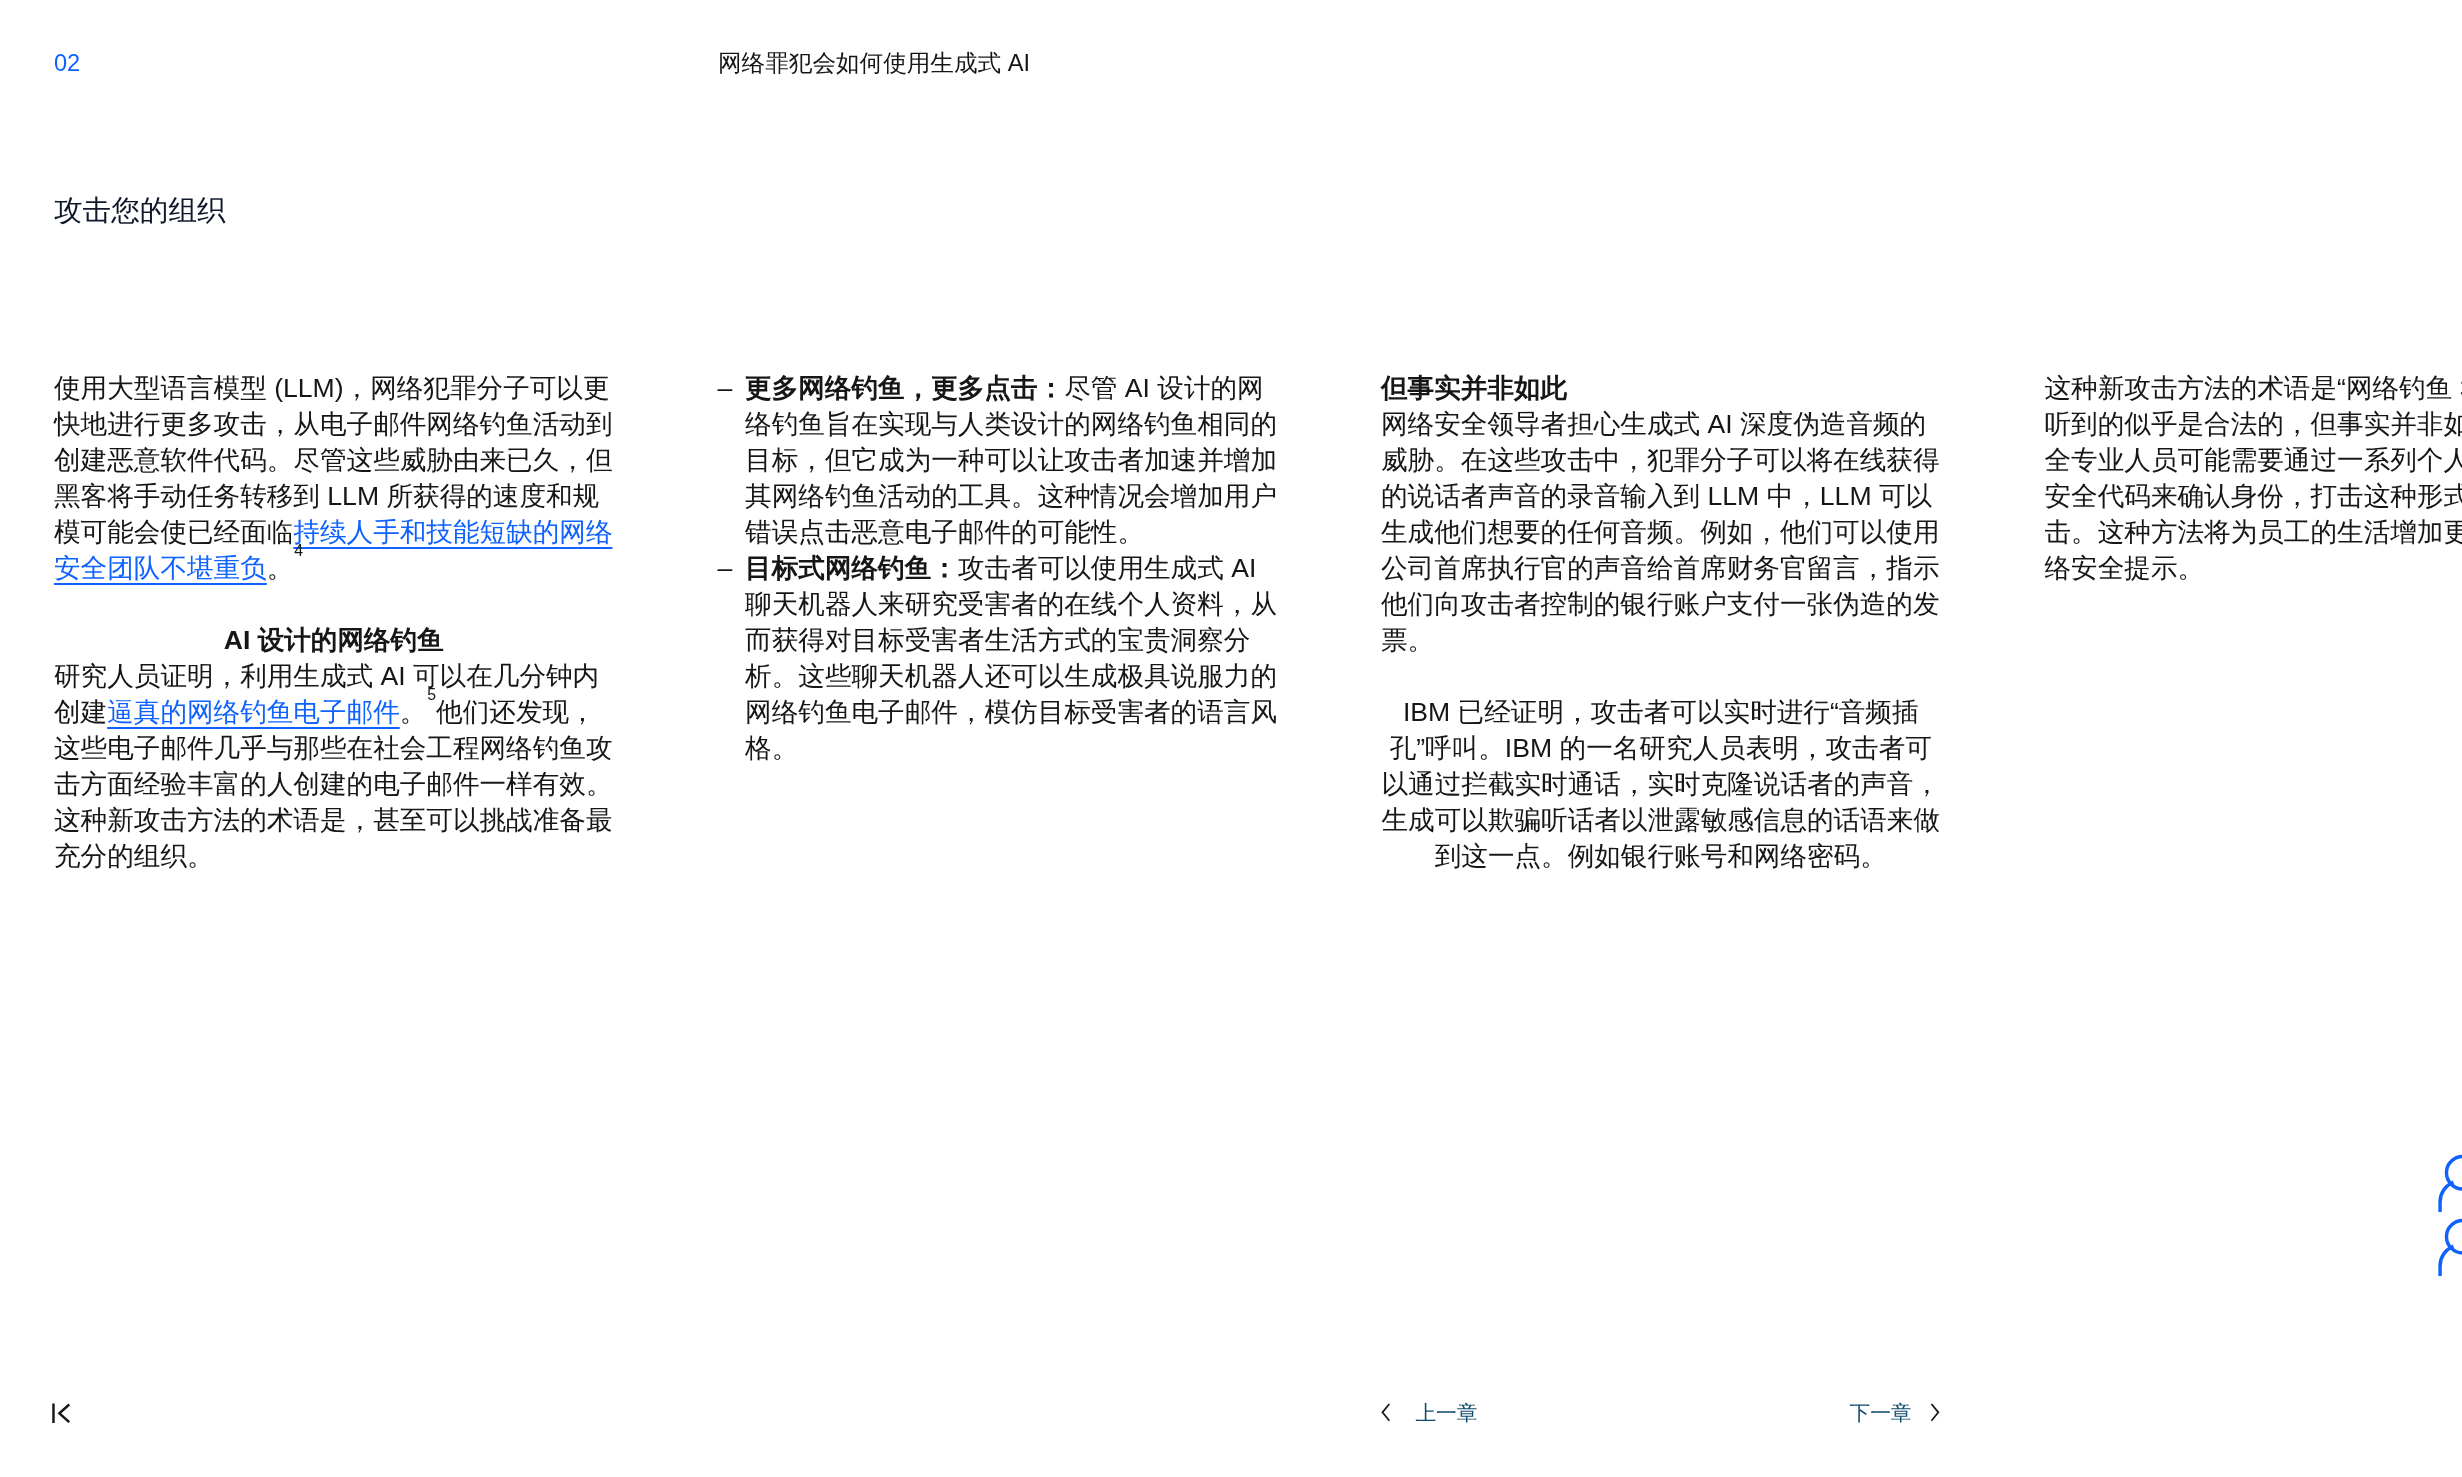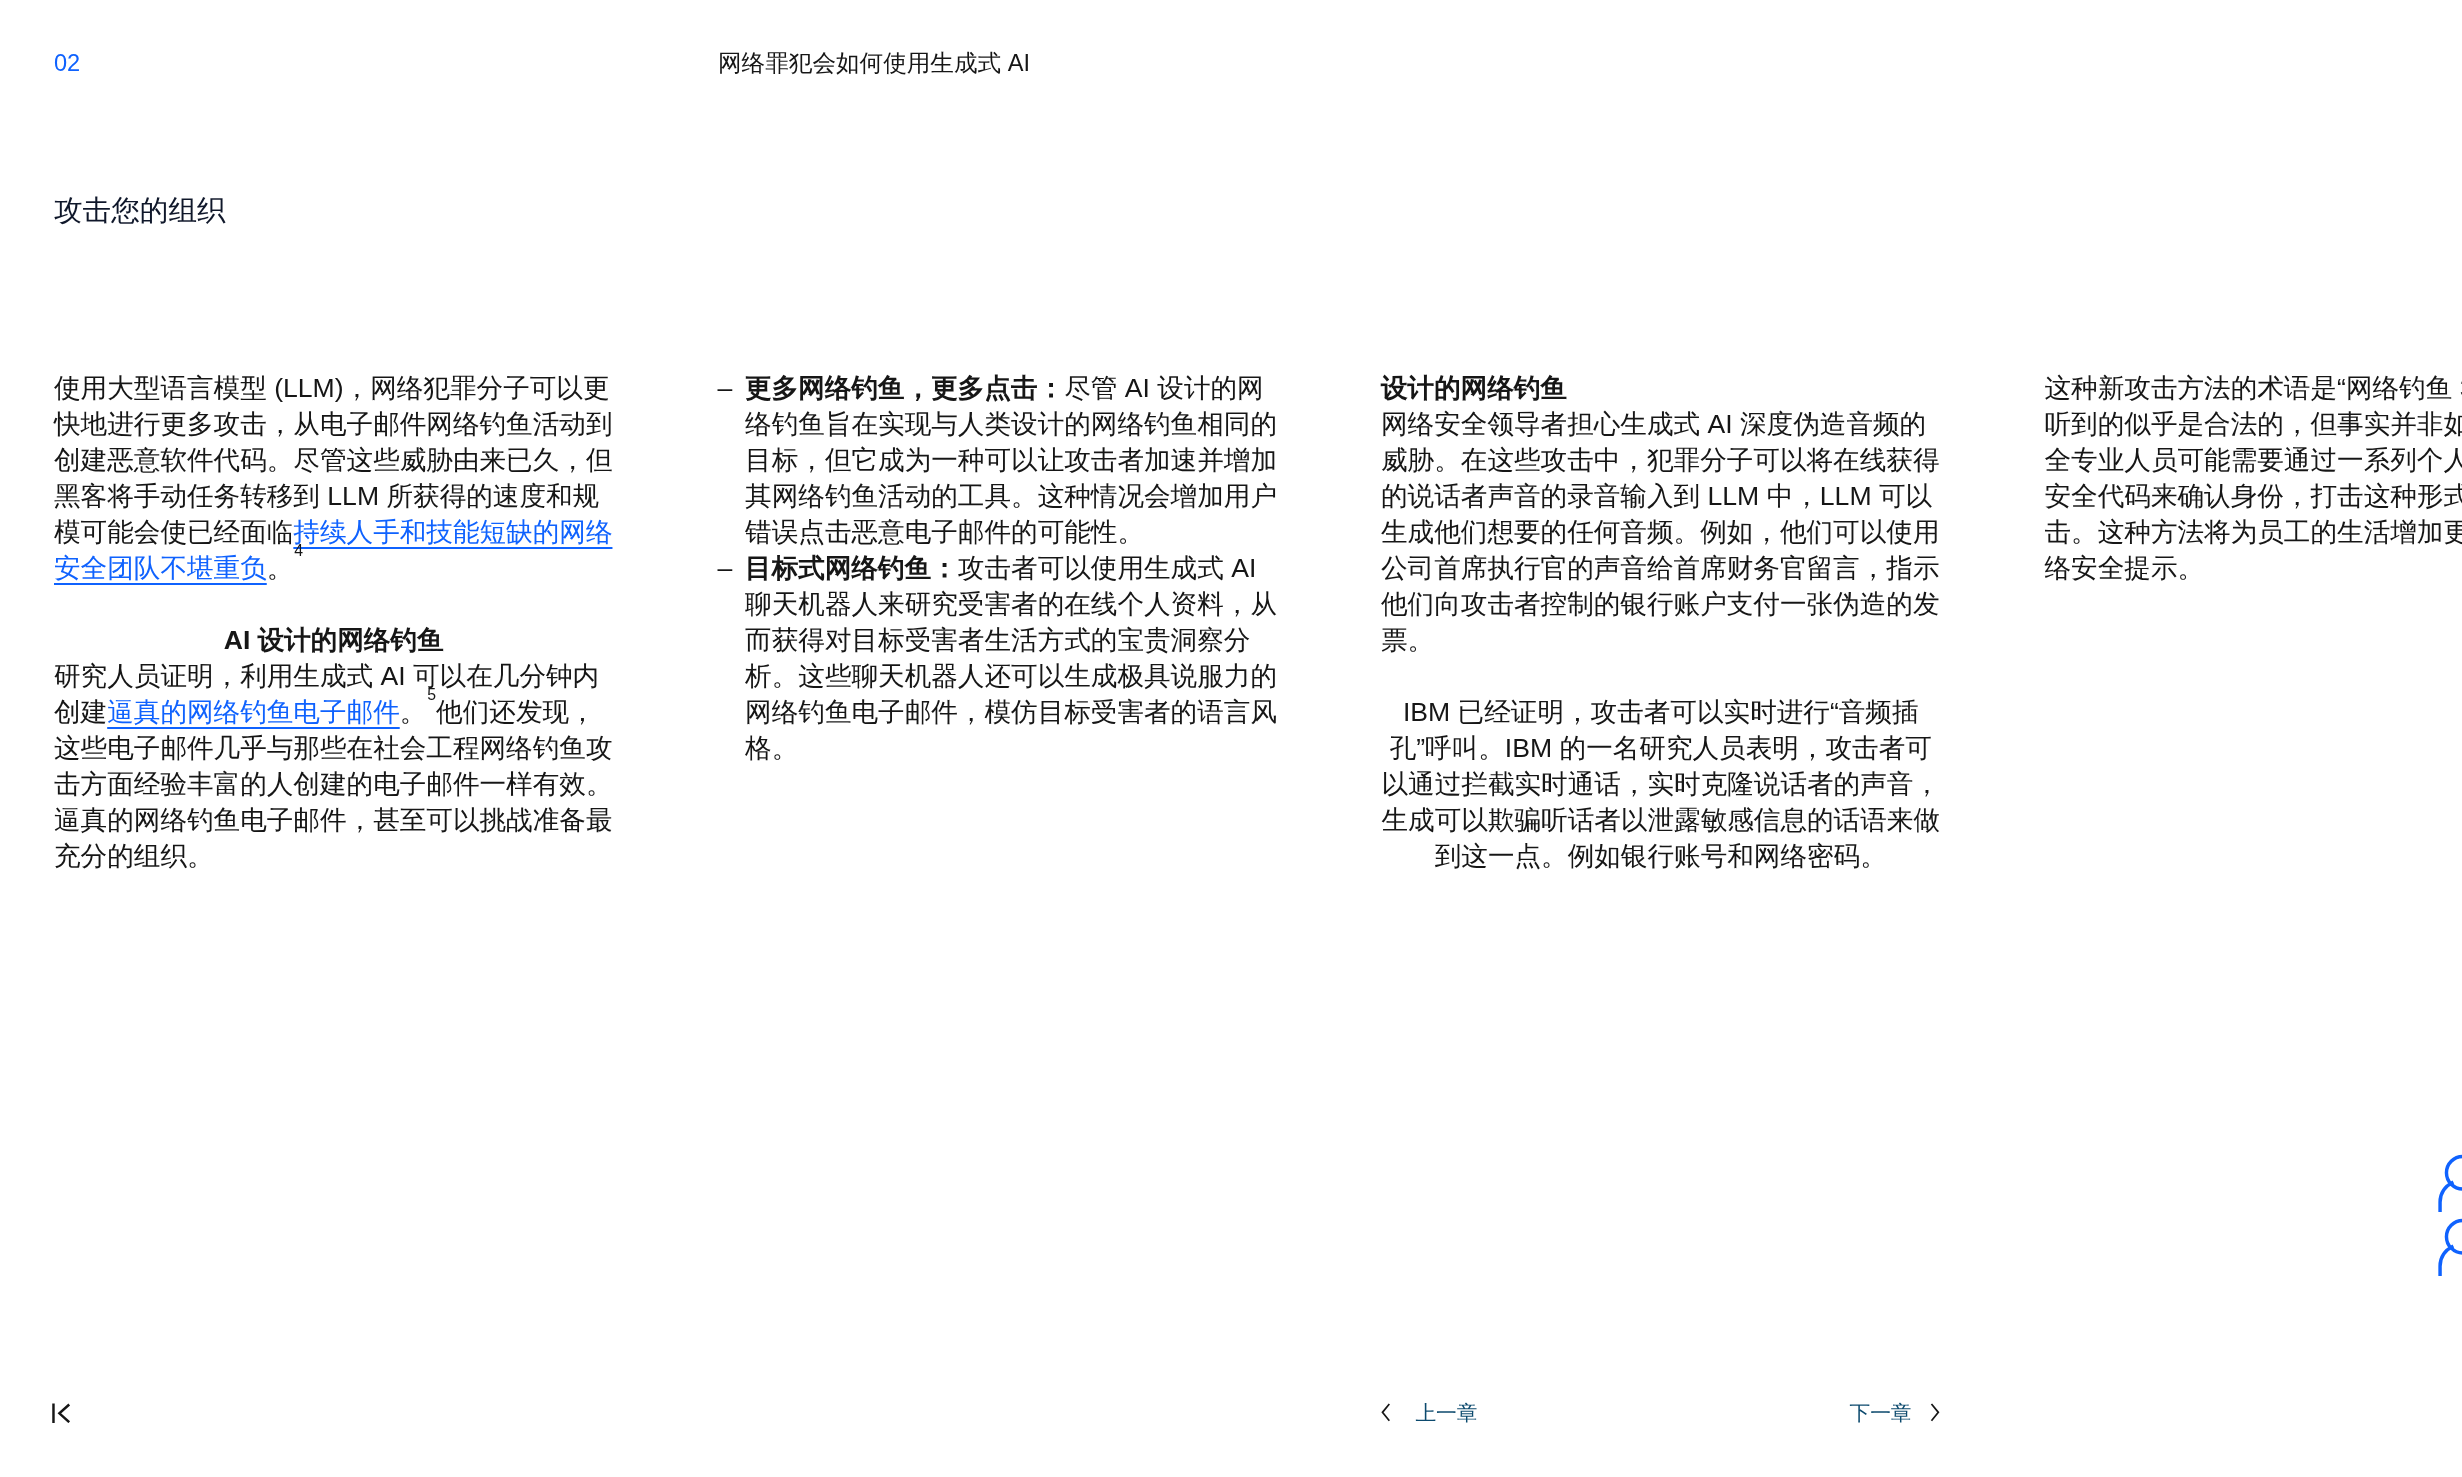--- a/index.html
+++ b/index.html
@@ -64,36 +64,36 @@
 
   <div class="chapter-num">02</div>
   <div class="header-title">网络罪犯会如何使用生成式 AI</div>
   <h1 class="section-title">攻击您的组织</h1>
 
   <div class="columns">
 
     <div class="col">
       <p><span>使用大型语言模型 (LLM)，网络犯罪分子可以更快地进行更多攻击，从电子邮件网络钓鱼活动到创建恶意软件代码。尽管这些威胁由来已久，但黑客将手动任务转移到 LLM 所获得的速度和规模可能会使已经面临</span><a class="text-link">持续人手和技能短缺的网络安全团队不堪重负</a><span>。</span><sup class="footnote">4</sup></p>
       <h3 class="col-heading gap-above">AI 设计的网络钓鱼</h3>
-      <p><span>研究人员证明，利用生成式 AI 可以在几分钟内创建</span><a class="text-link">逼真的网络钓鱼电子邮件</a><span>。</span><sup class="footnote">5</sup><span>他们还发现，这些电子邮件几乎与那些在社会工程网络钓鱼攻击方面经验丰富的人创建的电子邮件一样有效。逼真的网络钓鱼电子邮件，甚至可以挑战准备最充分的组织。</span></p>
+      <p><span>研究人员证明，利用生成式 AI 可以在几分钟内创建</span><a class="text-link">逼真的网络钓鱼电子邮件</a><span>。</span><sup class="footnote">5</sup><span>他们还发现，这些电子邮件几乎与那些在社会工程网络钓鱼攻击方面经验丰富的人创建的电子邮件一样有效。这种新攻击方法的术语是，甚至可以挑战准备最充分的组织。</span></p>
     </div>
 
     <div class="col">
       <div class="bullet">
         <span class="dash">–</span>
         <p><b>更多网络钓鱼，更多点击：</b><span>尽管 AI 设计的网络钓鱼旨在实现与人类设计的网络钓鱼相同的目标，但它成为一种可以让攻击者加速并增加其网络钓鱼活动的工具。这种情况会增加用户错误点击恶意电子邮件的可能性。</span></p>
       </div>
       <div class="bullet">
         <span class="dash">–</span>
         <p><b>目标式网络钓鱼：</b><span>攻击者可以使用生成式 AI 聊天机器人来研究受害者的在线个人资料，从而获得对目标受害者生活方式的宝贵洞察分析。这些聊天机器人还可以生成极具说服力的网络钓鱼电子邮件，模仿目标受害者的语言风格。</span></p>
       </div>
     </div>
 
     <div class="col">
-      <h3 class="col-heading">设计的网络钓鱼</h3>
+      <h3 class="col-heading">但事实并非如此</h3>
       <p>网络安全领导者担心生成式 AI 深度伪造音频的威胁。在这些攻击中，犯罪分子可以将在线获得的说话者声音的录音输入到 LLM 中，LLM 可以生成他们想要的任何音频。例如，他们可以使用公司首席执行官的声音给首席财务官留言，指示他们向攻击者控制的银行账户支付一张伪造的发票。</p>
       <p class="gap-above">IBM 已经证明，攻击者可以实时进行“音频插孔”呼叫。IBM 的一名研究人员表明，攻击者可以通过拦截实时通话，实时克隆说话者的声音，生成可以欺骗听话者以泄露敏感信息的话语来做到这一点。例如银行账号和网络密码。</p>
     </div>
 
     <div class="col">
       <p>这种新攻击方法的术语是“网络钓鱼 3.0”，您所听到的似乎是合法的，但事实并非如此。网络安全专业人员可能需要通过一系列个人之间使用的安全代码来确认身份，打击这种形式的网络攻击。这种方法将为员工的生活增加更多层次的网络安全提示。</p>
     </div>
 
   </div>
 

